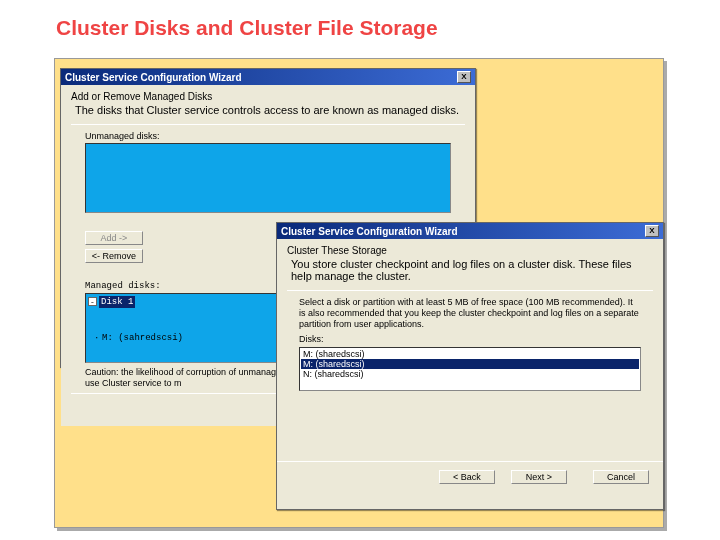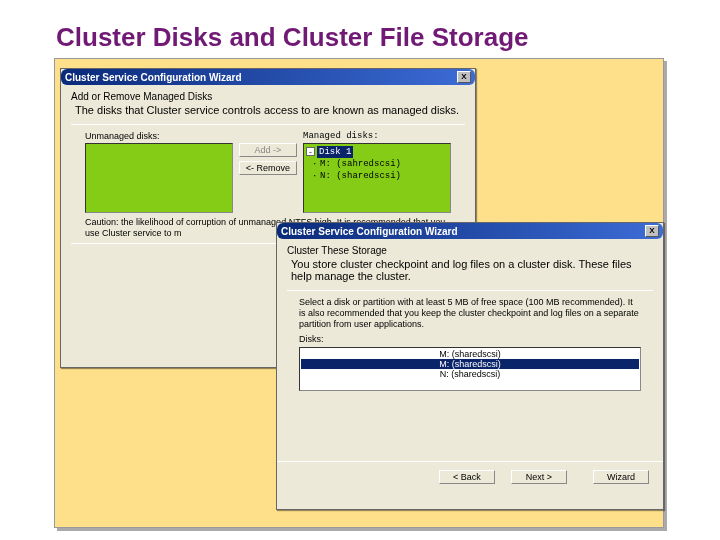--- a/index.html
+++ b/index.html
@@ -1,44 +1,44 @@
 <!DOCTYPE html>
 <html><head>
 <meta charset="utf-8">
 <style>
   * { box-sizing: border-box; margin: 0; padding: 0; }
   body { font-family: Tahoma, Arial, sans-serif; font-size: 10px; background: #fff; width: 720px; height: 540px; position: relative; }
-  .slide-title { font-size: 26px; font-weight: bold; position: absolute; top: 22px; left: 56px; color: #701a75; }
+  .slide-title { font-size: 21px; font-weight: bold; position: absolute; top: 16px; left: 56px; color: #ef4444; }
   .bg-yellow { position: absolute; top: 58px; left: 54px; width: 610px; height: 470px; background: #ffe08a; border: 1px solid #999; box-shadow: 3px 3px 0 #aaa; }
   .window { position: absolute; background: #ece9d8; border: 1px solid #666; box-shadow: 1px 1px 1px rgba(0,0,0,.4); }
   .win1 { top: 68px; left: 60px; width: 416px; height: 300px; }
   .win2 { top: 222px; left: 276px; width: 388px; height: 288px; }
-  .titlebar { background: linear-gradient(to right, #0a2a7a, #3c6cd6); color: #fff; font-weight: bold; font-size: 10px; padding: 2px 4px; display: flex; justify-content: space-between; align-items: center; height: 16px; border-radius: 6px; }
+  .titlebar { background: linear-gradient(to right, #0a2a7a, #3c6cd6); color: #fff; font-weight: bold; font-size: 10px; padding: 2px 4px; display: flex; justify-content: space-between; align-items: center; height: 16px; }
   .close-btn { width: 14px; height: 12px; background: #c0c0c0; border: 1px solid #fff; border-right-color:#555;border-bottom-color:#555; font-size: 8px; line-height: 9px; text-align: center; color: #000; font-weight: bold; }
   .wiz-body { padding: 6px 10px 4px 10px; background: #ece9d8; }
   .heading { font-size: 10px; font-weight: normal; margin-bottom: 2px; }
   .subhead { font-size: 11px; margin-left: 4px; margin-bottom: 8px; }
   .divider { height: 1px; background: #999; margin: 2px 0 6px 0; border-bottom: 1px solid #fff; }
   .instr { font-size: 9px; margin: 4px 14px 8px 14px; line-height: 11px; }
-  .cols { display: flex; gap: 6px; margin: 4px 14px; }
+  .cols { display: flex; gap: 18px; margin: 4px 14px; flex-direction: column; }
   .col-l { flex: 1; }
-  .col-m { width: 58px; display: flex; flex-direction: column; gap: 4px; margin-top: 12px; }
+  .col-m { width: 58px; display: flex; flex-direction: column; gap: 4px; }
   .col-r { flex: 1; font-family: Liberation Mono, monospace; }
   .lbl { font-size: 9px; margin-bottom: 2px; }
-  .listbox { background: #84cc16; border: 1px inset #888; height: 70px; padding: 2px; font-size: 9px; overflow: hidden; }
+  .listbox { background: #0ea5e9; border: 1px inset #888; height: 70px; padding: 2px; font-size: 9px; overflow: hidden; }
   .btn { background: #ece9d8; border: 1px solid #888; border-top-color:#fff; border-left-color:#fff; font-size: 9px; padding: 1px 4px; text-align: center; cursor: default; }
   .btn-row { display: flex; justify-content: flex-end; gap: 14px; padding: 4px 18px; margin-top: 4px; }
   .btn-row .btn { width: 56px; }
   .caution { font-size: 9px; margin: 4px 14px; line-height: 11px; }
   .tree-node { font-size: 9px; line-height: 12px; }
   .tree-root { background: #0a246a; color: #fff; padding: 0 2px; display: inline-block; }
-  .tree-child { margin-left: 14px; position: relative; }
+  .tree-child { margin-left: 14px; position: relative; margin-top: 24px; }
   .tree-child::before { content: "·"; position: absolute; left: -8px; }
   .w2-para { font-size: 9px; margin: 4px 12px; line-height: 11px; }
-  .w2-list { margin: 2px 12px; background: #fff; border: 1px inset #888; height: 44px; padding: 1px; font-size: 9px; text-align: center; }
+  .w2-list { margin: 2px 12px; background: #fff; border: 1px inset #888; height: 44px; padding: 1px; font-size: 9px; }
   .w2-list div { padding: 0 2px; }
   .w2-sel { background: #0a246a; color: #fff; }
   .btnbar { border-top: 1px solid #fff; margin-top:6px; padding: 8px 14px; display: flex; justify-content: flex-end; gap: 16px; background:#ece9d8; }
   .btnbar .btn { width: 56px; }
   .minus-box { display:inline-block; width:9px;height:9px;border:1px solid #666;background:#fff; text-align:center; line-height:7px; font-size:8px; margin-right:2px;}
 </style>
 </head>
 <body>
 
 <div class="slide-title">Cluster Disks and Cluster File Storage</div>
@@ -93,15 +93,15 @@
     <div class="w2-list">
       <div>M: (sharedscsi)</div>
       <div class="w2-sel">M: (sharedscsi)</div>
       <div>N: (sharedscsi)</div>
     </div>
   </div>
   <div style="height:62px"></div>
   <div class="btnbar">
     <div class="btn">&lt; Back</div>
     <div class="btn">Next &gt;</div>
-    <div class="btn" style="margin-left:10px">Wizard</div>
+    <div class="btn" style="margin-left:10px">Cancel</div>
   </div>
 </div>
 
 </body></html>

